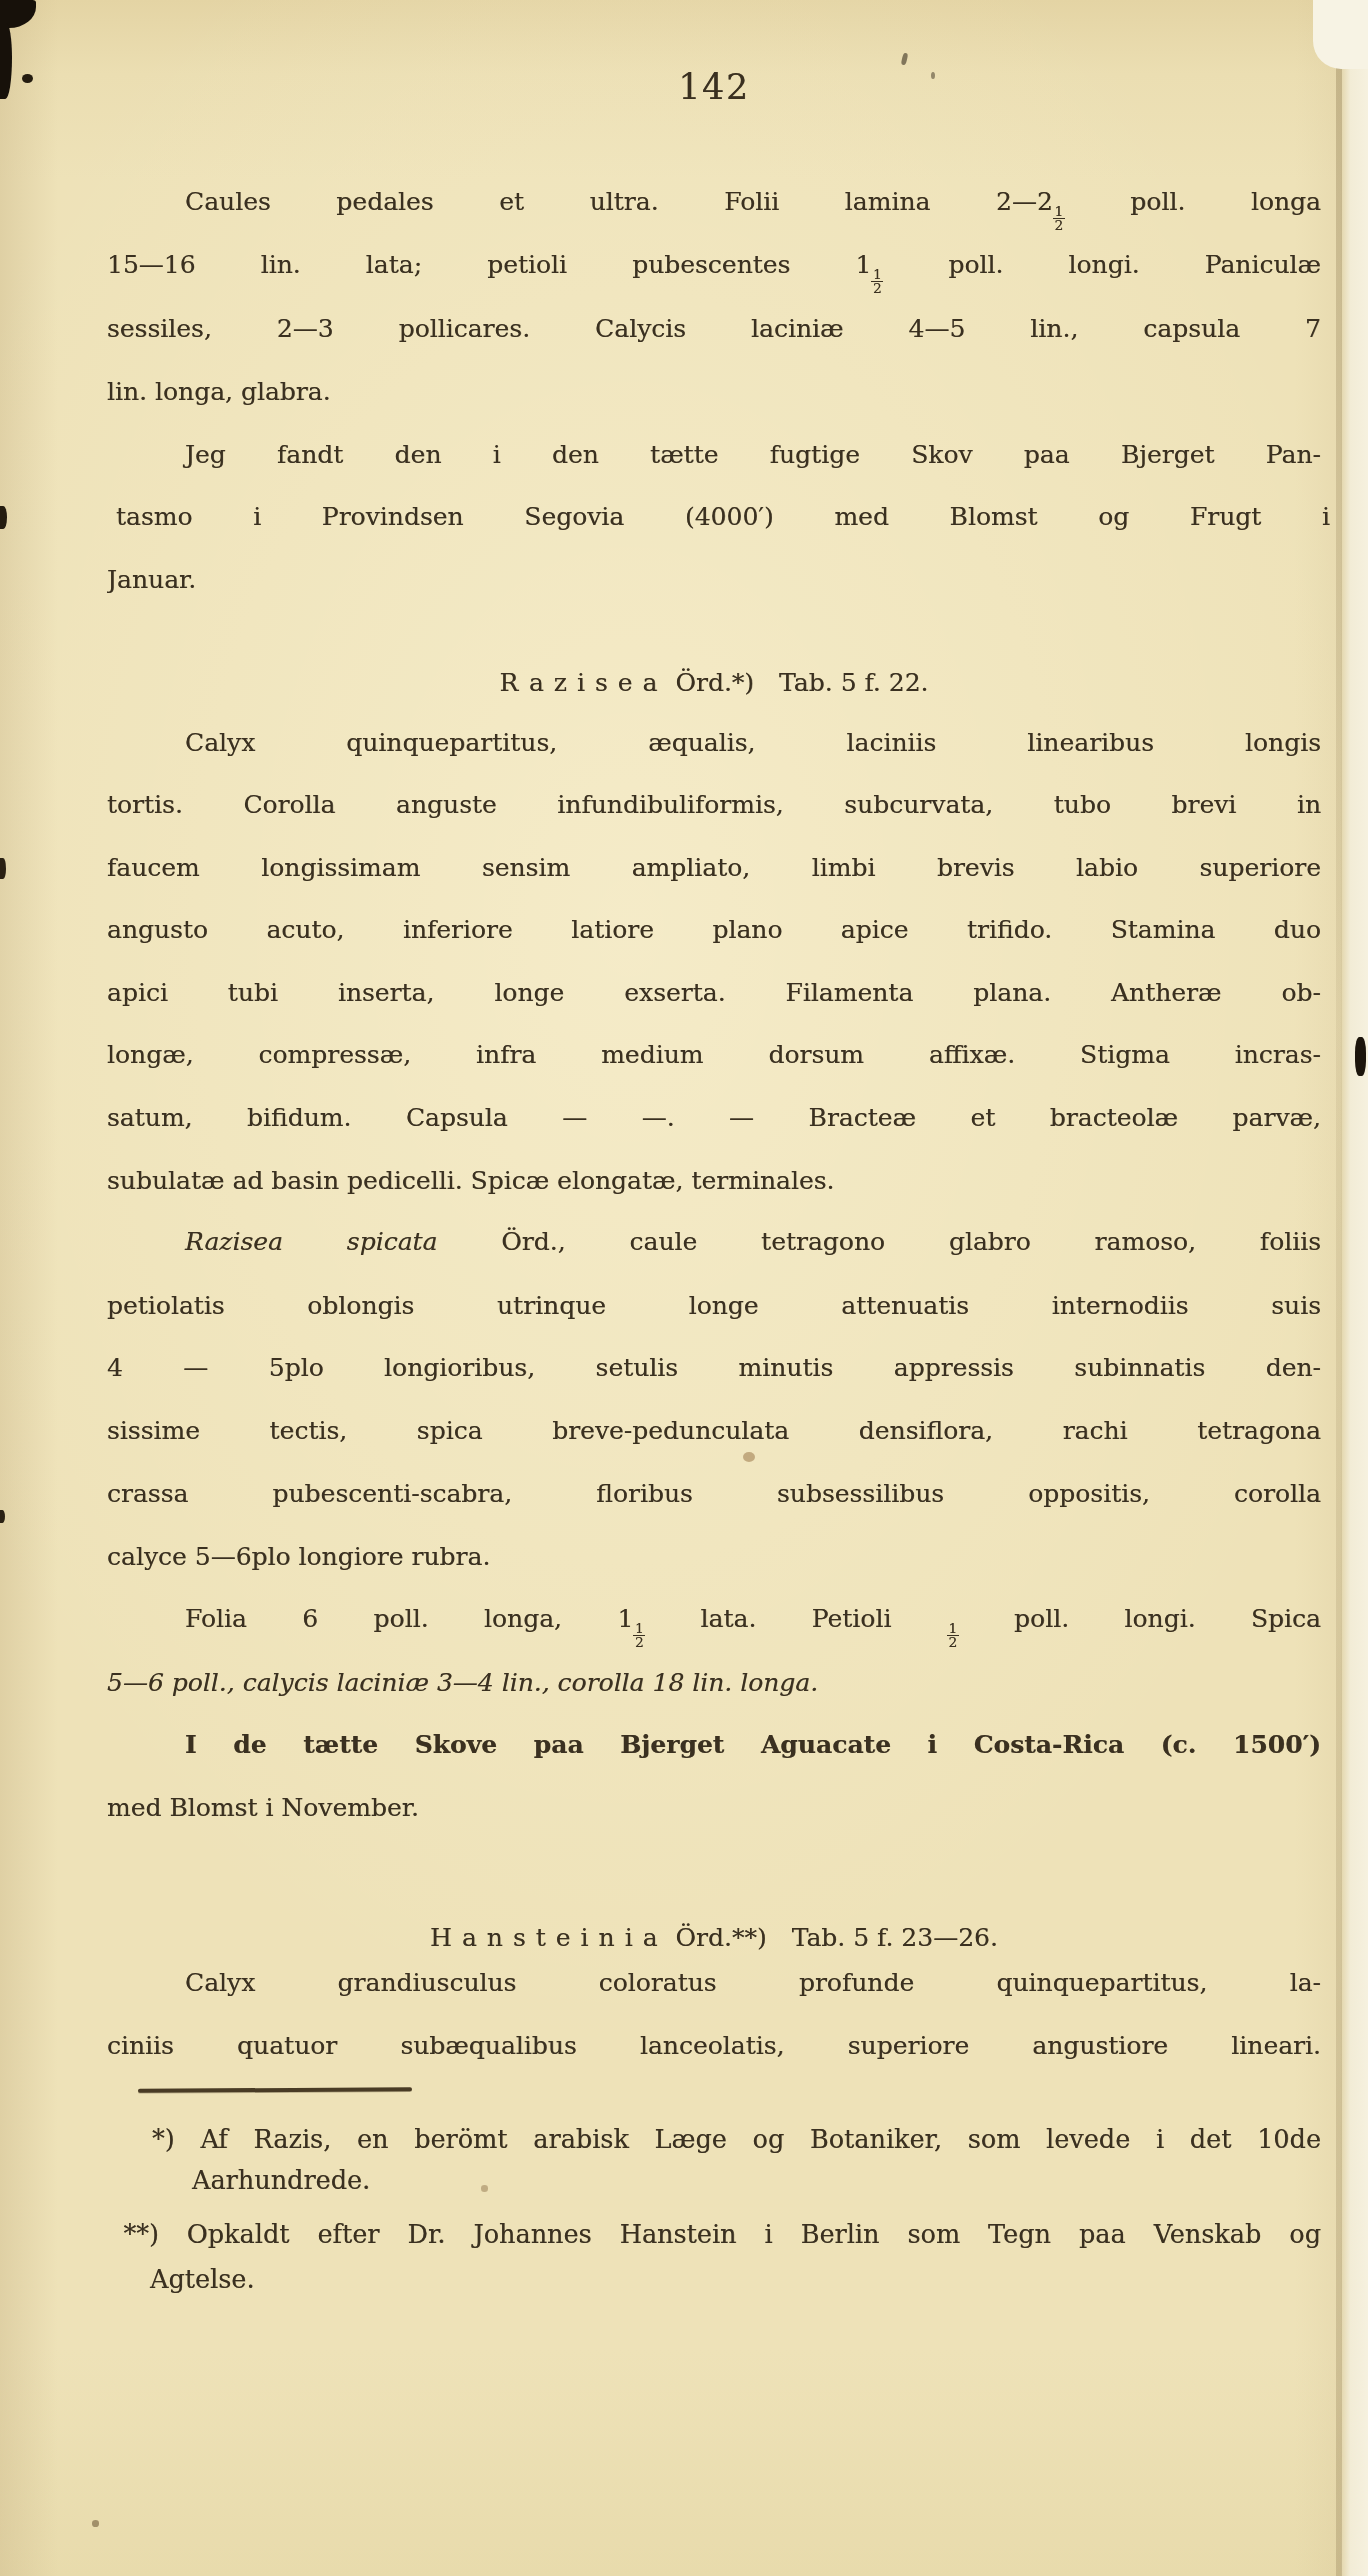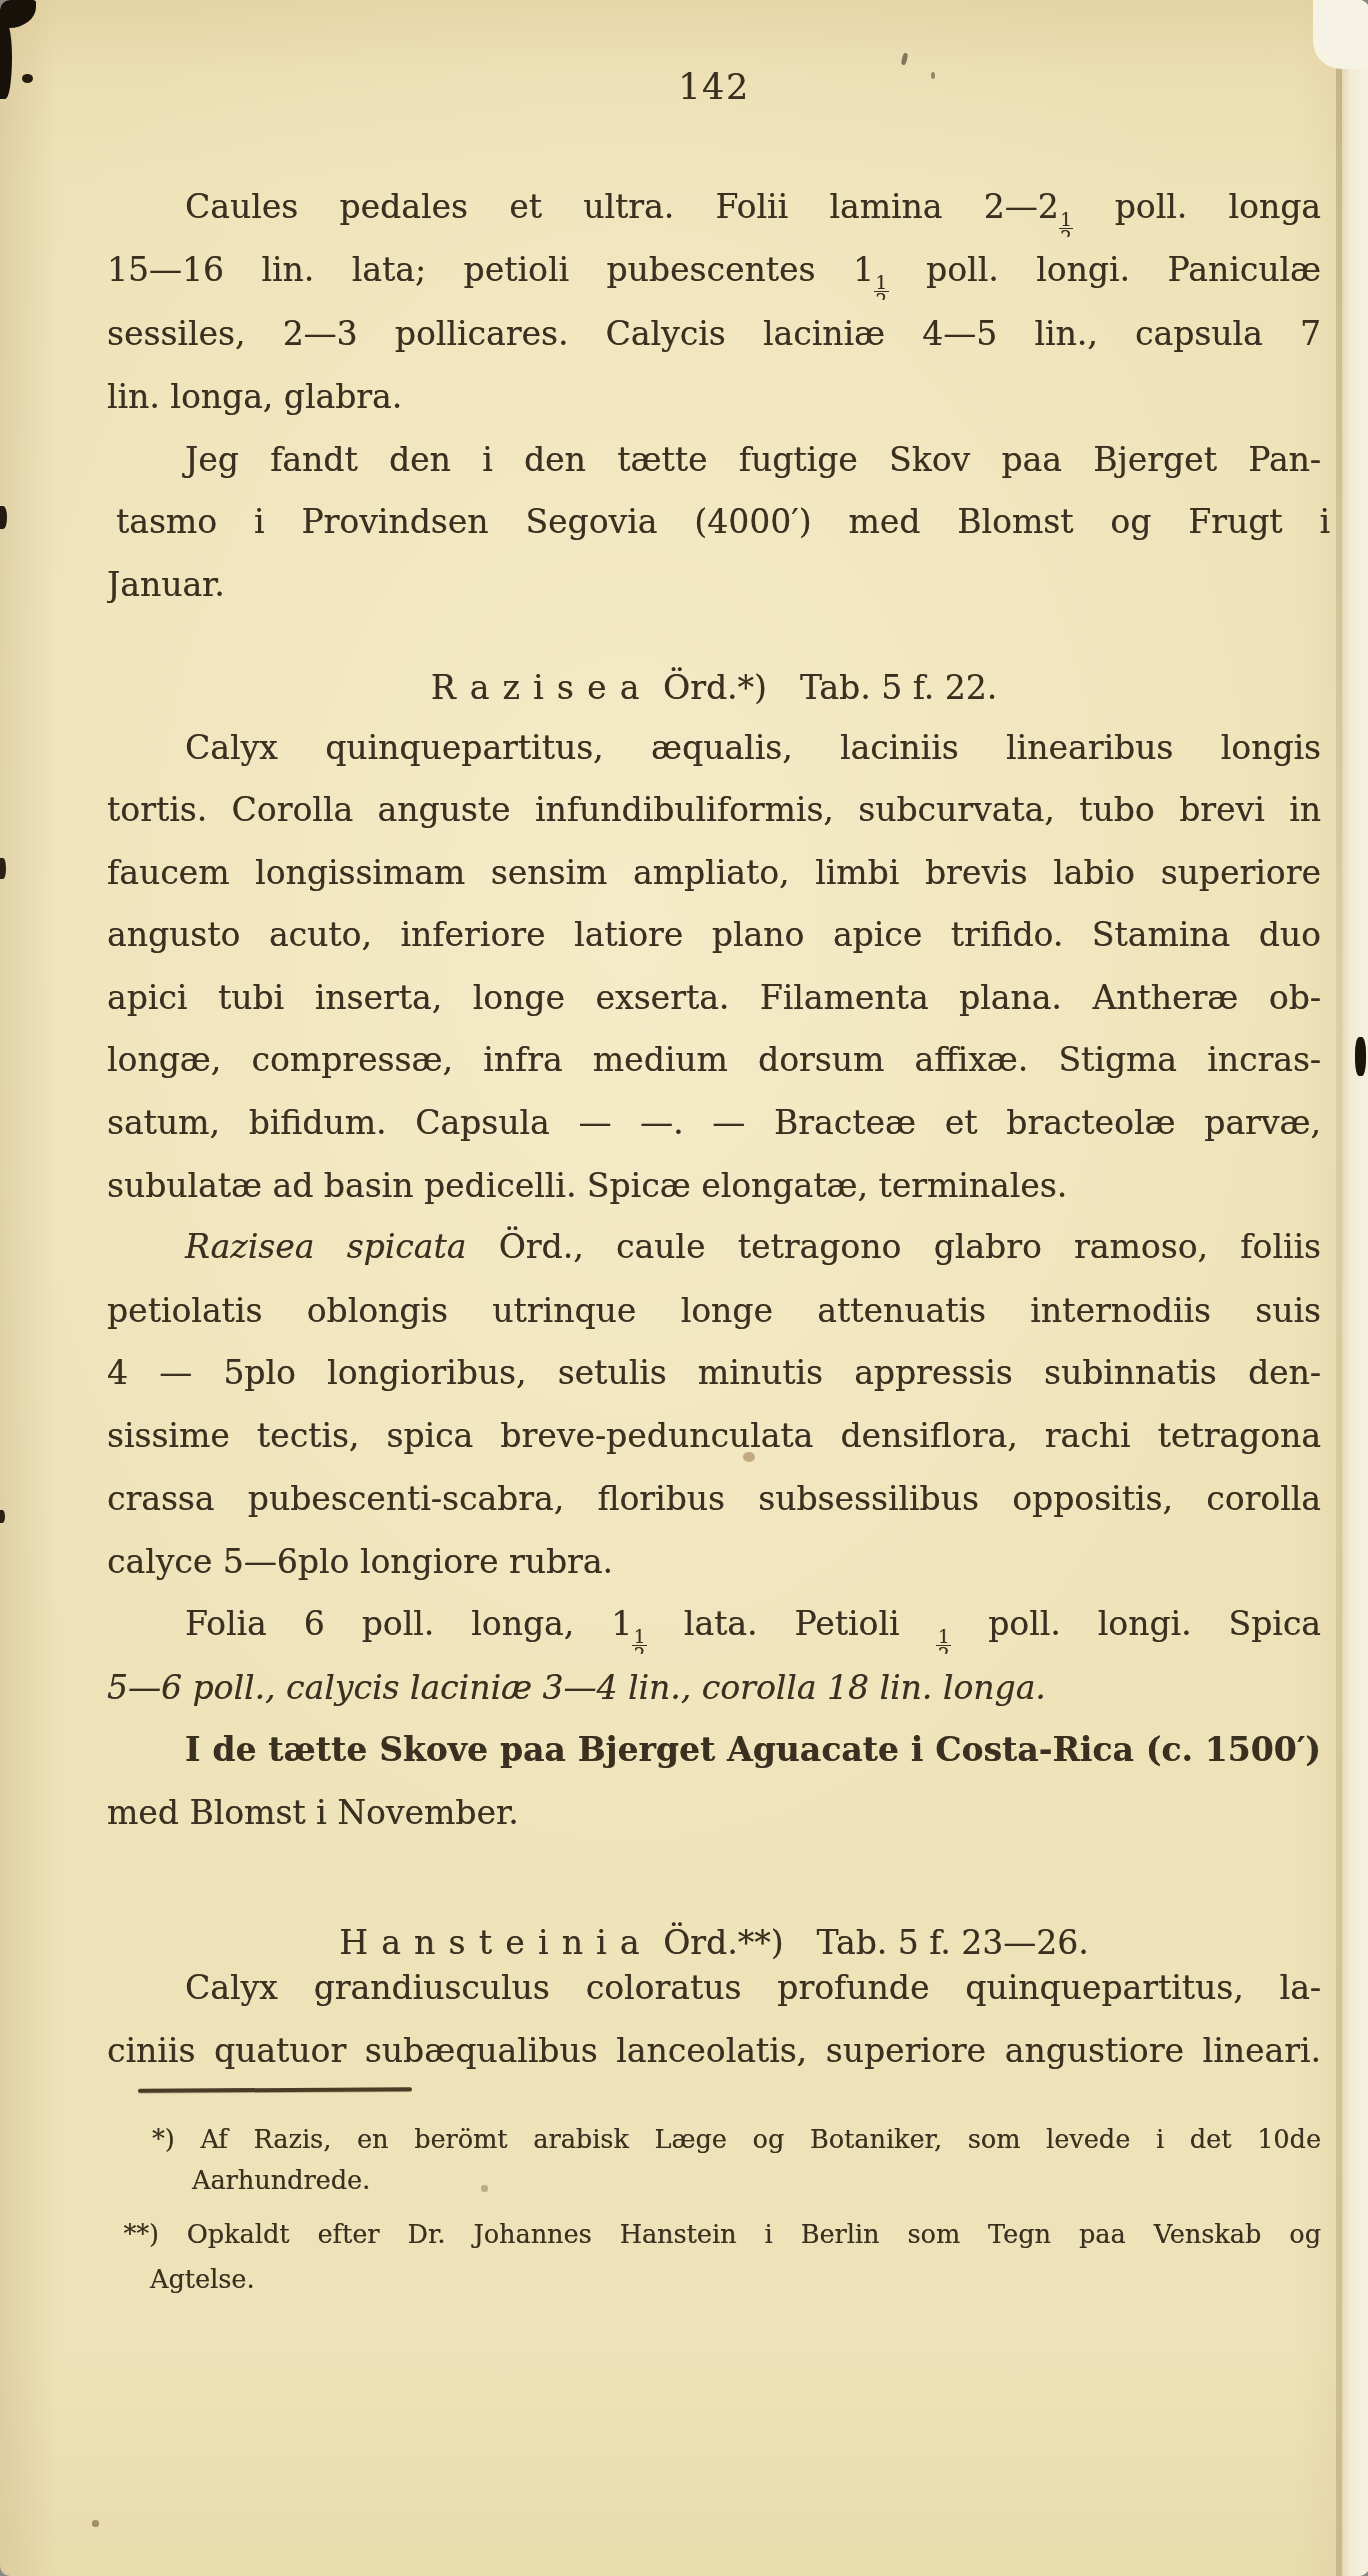--- a/index.html
+++ b/index.html
@@ -6,28 +6,27 @@
   .page{
     position:relative;width:1369px;height:2576px;overflow:hidden;
     font-family:"DejaVu Serif","Liberation Serif",serif;
     background:
       radial-gradient(ellipse 1068px 1561px at 46% 36%, rgba(255,249,224,.40), rgba(255,249,224,0) 72%),
       linear-gradient(90deg, rgba(205,186,140,.45) 0, rgba(205,186,140,0) 58px),
       linear-gradient(270deg, rgba(205,186,140,.30) 0, rgba(205,186,140,0) 74px),
       linear-gradient(180deg, #e4d4a4 0, #ebdeb2 74px, #eee2b8 181px, #eee2b8 2349px, #e8dbac 2576px);
     background-color:#ece0b4;
     color:#3a3020;
-    border-radius:10px;
   }
   .line{
     position:absolute;height:51px;overflow:hidden;box-sizing:border-box;
     text-shadow:0.3px 0.4px 0.6px rgba(50,40,24,.55);
     white-space:normal;
   }
-  .kind-body,.kind-heading{font-size:33px;line-height:1.3;}
+  .kind-body,.kind-heading{font-size:25px;line-height:1.3;}
   .kind-footnote{font-size:25.5px;line-height:1.3;height:41px;}
   .align-justify{text-align:justify;text-align-last:justify;}
   .align-left{text-align:left;}
   .align-center{text-align:center;text-align-last:center;}
   .sp{letter-spacing:.40em;}
   i{font-style:italic;}
   .frac{
     display:inline-flex;flex-direction:column;vertical-align:-0.42em;
     font-size:.55em;line-height:.95;text-align:center;
   }

